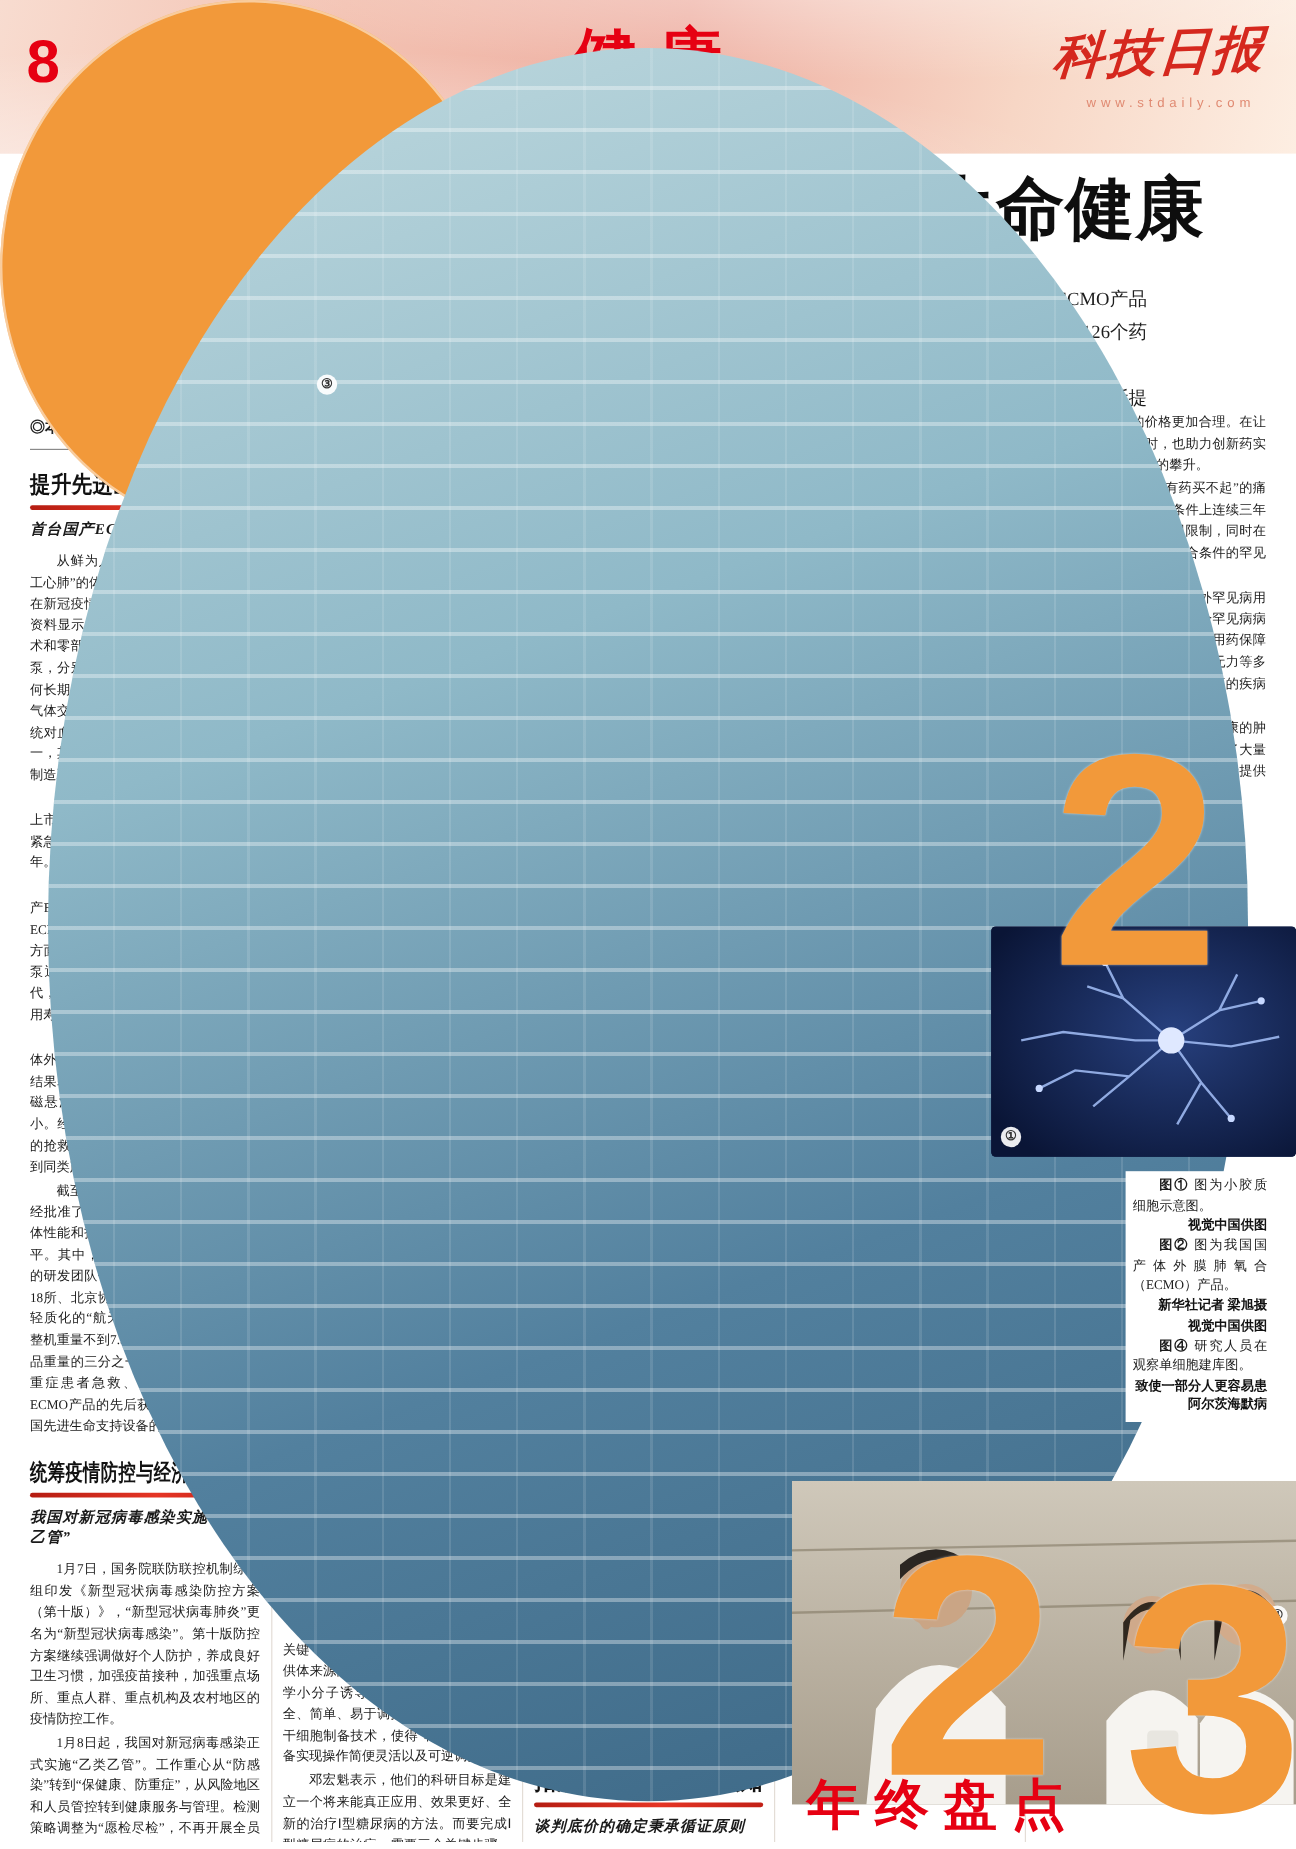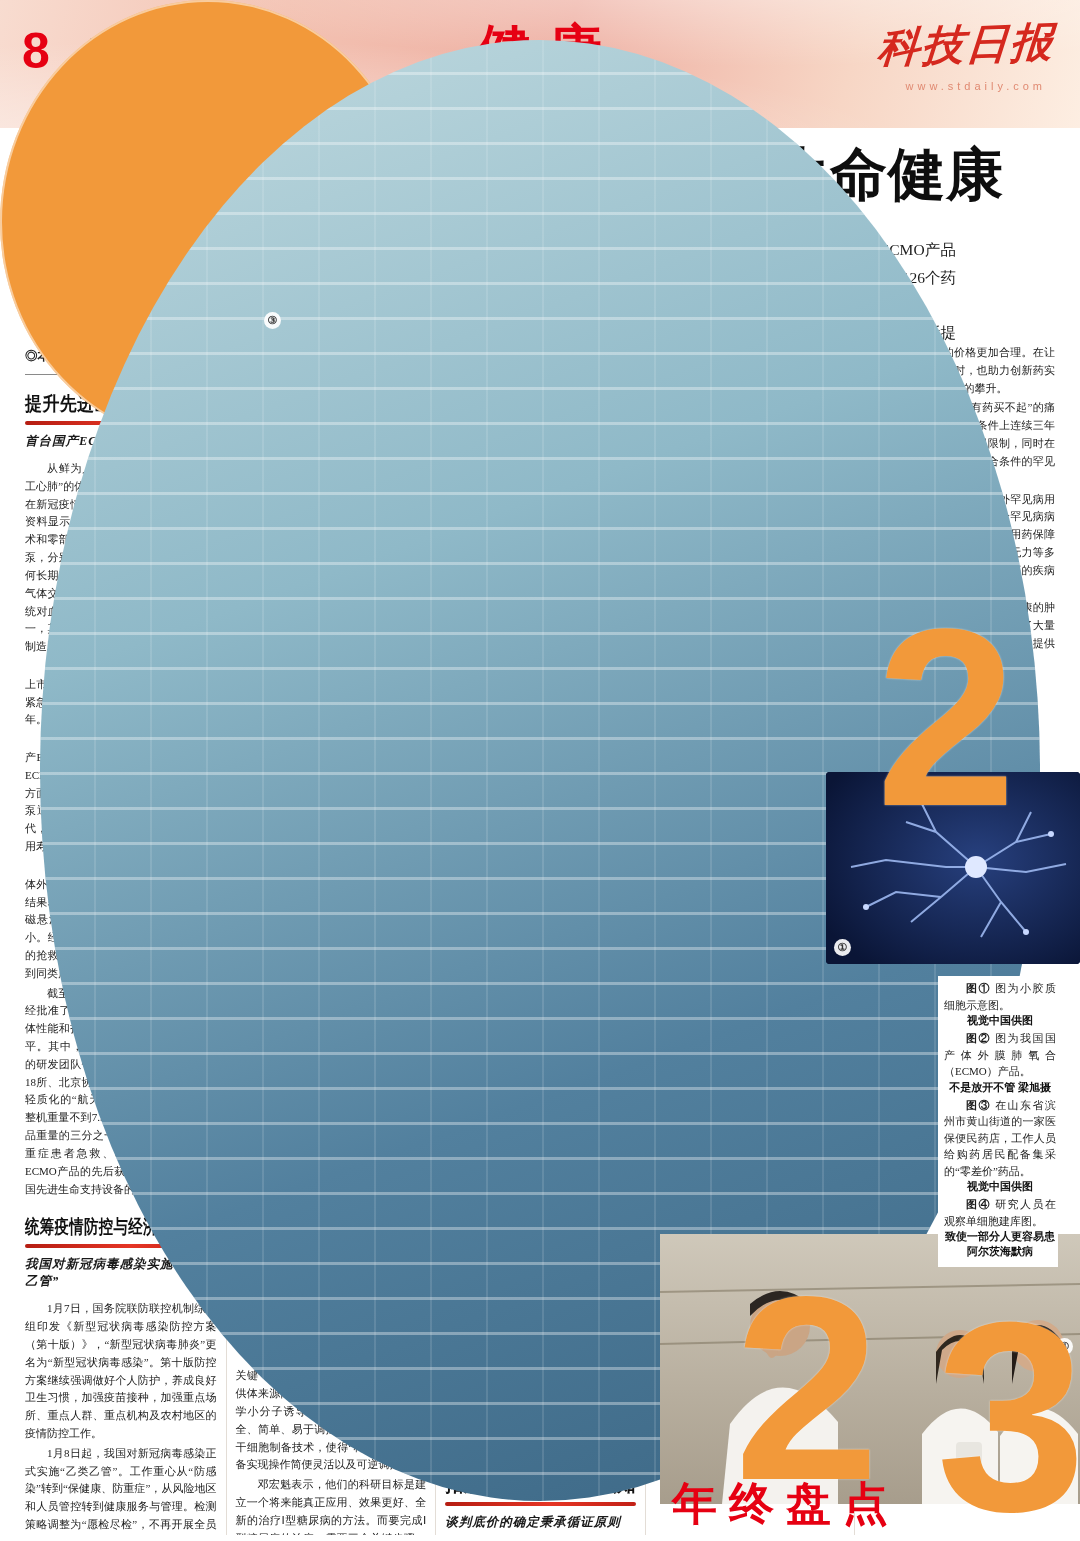--- a/index.html
+++ b/index.html
@@ -61,21 +61,21 @@
   .ph-sign{position:absolute;left:22px;top:56px;width:34px;height:112px;background:#2a62b5;color:#fff;
     writing-mode:vertical-rl;font-size:20px;font-weight:bold;letter-spacing:8px;text-align:center;
     transform:rotate(7deg);opacity:.92;border-radius:3px;}
   #lab{left:660px;top:1234px;width:420px;height:270px;z-index:6;border-radius:0;}
   .cap-panel{position:absolute;left:938px;top:976px;width:120px;box-sizing:border-box;z-index:8;
     background:#fff;padding:4px 2px 6px 6px;}
   .cap{font-family:"Liberation Serif",serif;font-size:11px;line-height:1.5;color:#1b1b1b;
     text-align:justify;text-indent:2em;margin:0;}
   .cap b{font-weight:bold;}
   .cap-credit{font-family:"Liberation Serif",serif;font-size:11px;font-weight:bold;color:#111;
-    text-align:center;margin:0 0 2px;}
+    text-align:right;margin:0 0 2px;}
   .marker{position:absolute;width:17px;height:17px;border-radius:50%;background:rgba(255,255,255,.92);
     color:#333;font-size:11px;line-height:17px;text-align:center;font-weight:bold;z-index:9;}
   .year-label{position:absolute;left:672px;top:1474px;font-size:45px;font-weight:900;color:#e60012;
     letter-spacing:12px;z-index:9;}
 </style>
 </head>
 <body>
 
 <div class="header">
   <div class="page-num">8</div>
@@ -192,22 +192,21 @@
       <div class="ph-sign">药品</div>
       <div class="marker" style="left:200px;top:78px;">②</div>
       <div class="marker" style="left:224px;top:272px;">③</div>
     </div>
   </div>
 
   <div class="cap-panel">
       <p class="cap"><b>图① </b>图为小胶质细胞示意图。</p>
       <div class="cap-credit">视觉中国供图</div>
       <p class="cap"><b>图② </b>图为我国国产体外膜肺氧合（ECMO）产品。</p>
-      <div class="cap-credit">不是放开不管 梁旭摄</div>
-      <p class="cap"><b>图③ </b>在山东省滨州市黄山街道的一家医保便民药店，工作人员给购药居民配备集采的“零差价”药品。</p>
+      <div class="cap-credit">新华社记者 梁旭摄</div>
       <div class="cap-credit">视觉中国供图</div>
       <p class="cap"><b>图④ </b>研究人员在观察单细胞建库图。</p>
       <div class="cap-credit">致使一部分人更容易患阿尔茨海默病</div>
     </div>
 
   <div id="lab" class="photo">
     <svg width="420" height="270" viewBox="0 0 420 270">
       <rect width="420" height="270" fill="url(#lg)"></rect>
       <defs>
           <linearGradient id="lg" x1="0" y1="0" x2="0" y2="1">

